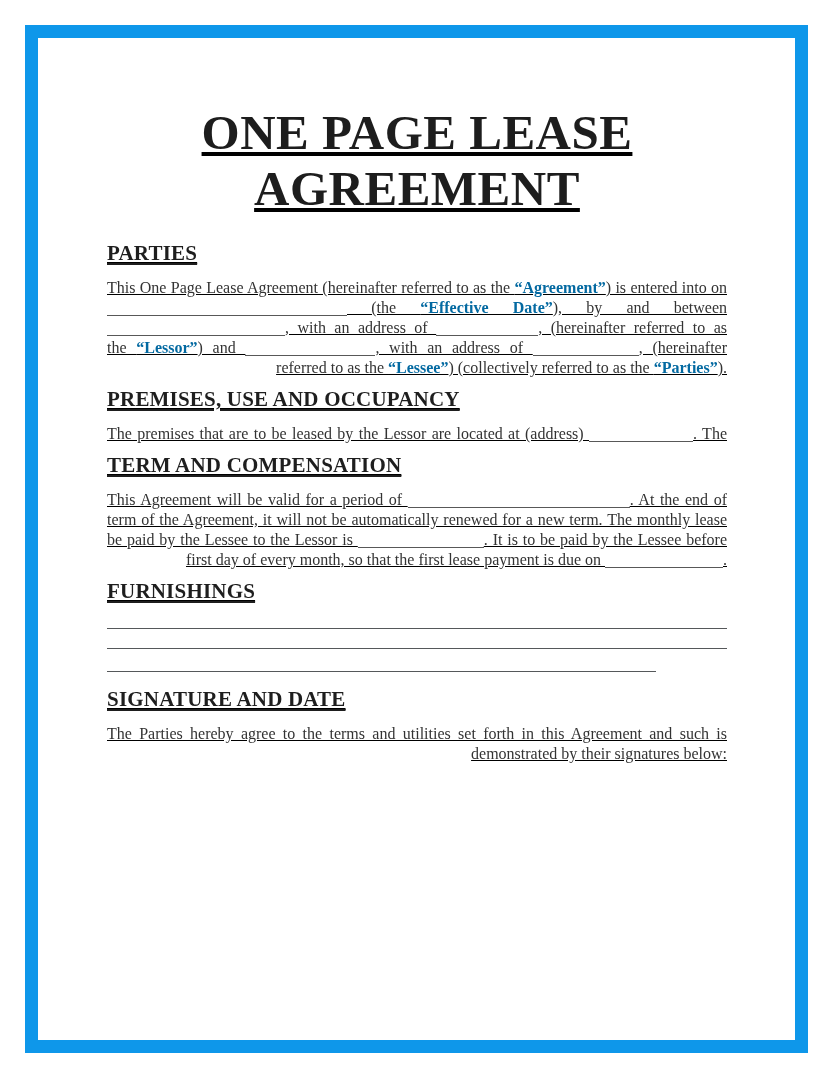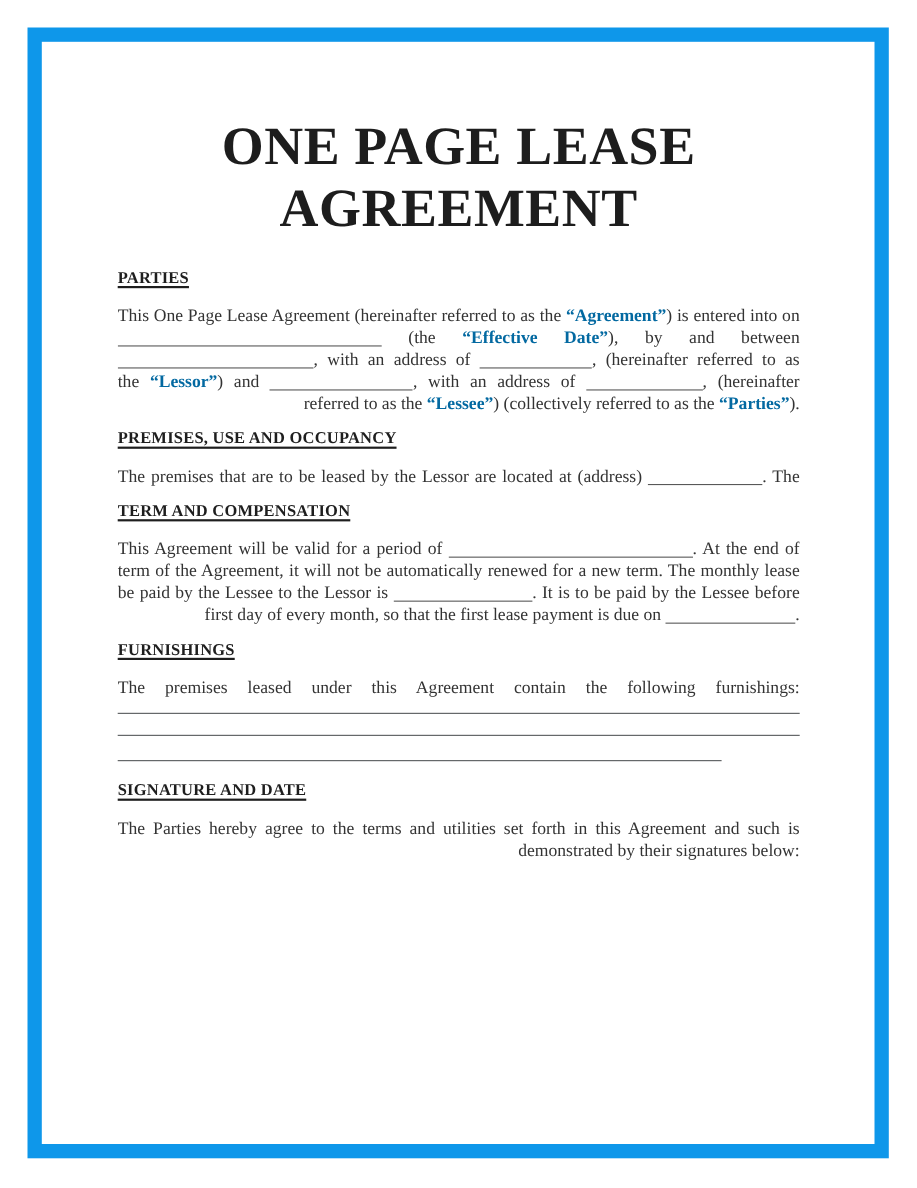--- a/index.html
+++ b/index.html
@@ -7,31 +7,31 @@
     width:834px;height:1080px;background:#ffffff;position:relative;
     font-family:"Liberation Serif","DejaVu Serif",serif;
     -webkit-font-smoothing:antialiased;
   }
   .page-border{
     position:absolute;left:25px;top:25px;right:26px;bottom:27px;
     border:13px solid #0e97ea;
   }
   .content{
     position:absolute;left:38px;top:38px;right:39px;bottom:40px;
-    padding:67px 68px 0 69px;box-sizing:border-box;overflow:hidden;
+    padding:67px 68px 0 69px;box-sizing:border-box;overflow:hidden;text-decoration:underline;
   }
   .doc-title{
     margin:0 0 26px 0;
     font-size:49px;line-height:56px;font-weight:bold;
     letter-spacing:0.5px;text-align:center;color:#1d1d1d;
   }
   section{margin:0;}
   .sec-heading{
     margin:11px 0 15px 0;
-    font-size:15px;line-height:20px;font-weight:bold;color:#1e1e1e;
+    font-size:21px;line-height:20px;font-weight:bold;color:#1e1e1e;
     letter-spacing:0.2px;
     text-decoration:underline;
     text-underline-offset:3px;
     text-decoration-thickness:1.5px;
   }
   .para{margin:0;color:#333333;}
   .tline{
     font-size:16px;line-height:20px;height:20px;color:#333333;
     overflow:hidden;
   }
@@ -83,23 +83,20 @@
         <div class="tline justify">be paid by the Lessee to the Lessor is <span class="blank" style="width: 126px;"></span>. It is to be paid by the Lessee before the</div>
         <div class="tline left">first day of every month, so that the first lease payment is due on <span class="blank" style="width: 118px;"></span>.</div>
       </div>
   </section>
 
   <section>
   </section>
 
   <section>
     <h2 class="sec-heading">FURNISHINGS</h2>
-    <div class="para">
-        <div class="tline justify-all">The premises leased under this Agreement contain the following furnishings:</div>
-      </div>
     <div class="rules">
         <div class="rule" style="width: 620px;"></div>
         <div class="rule" style="width: 620px;"></div>
         <div class="rule" style="width: 549px;"></div>
       </div>
   </section>
 
   <section>
     <h2 class="sec-heading">SIGNATURE AND DATE</h2>
     <div class="para">

